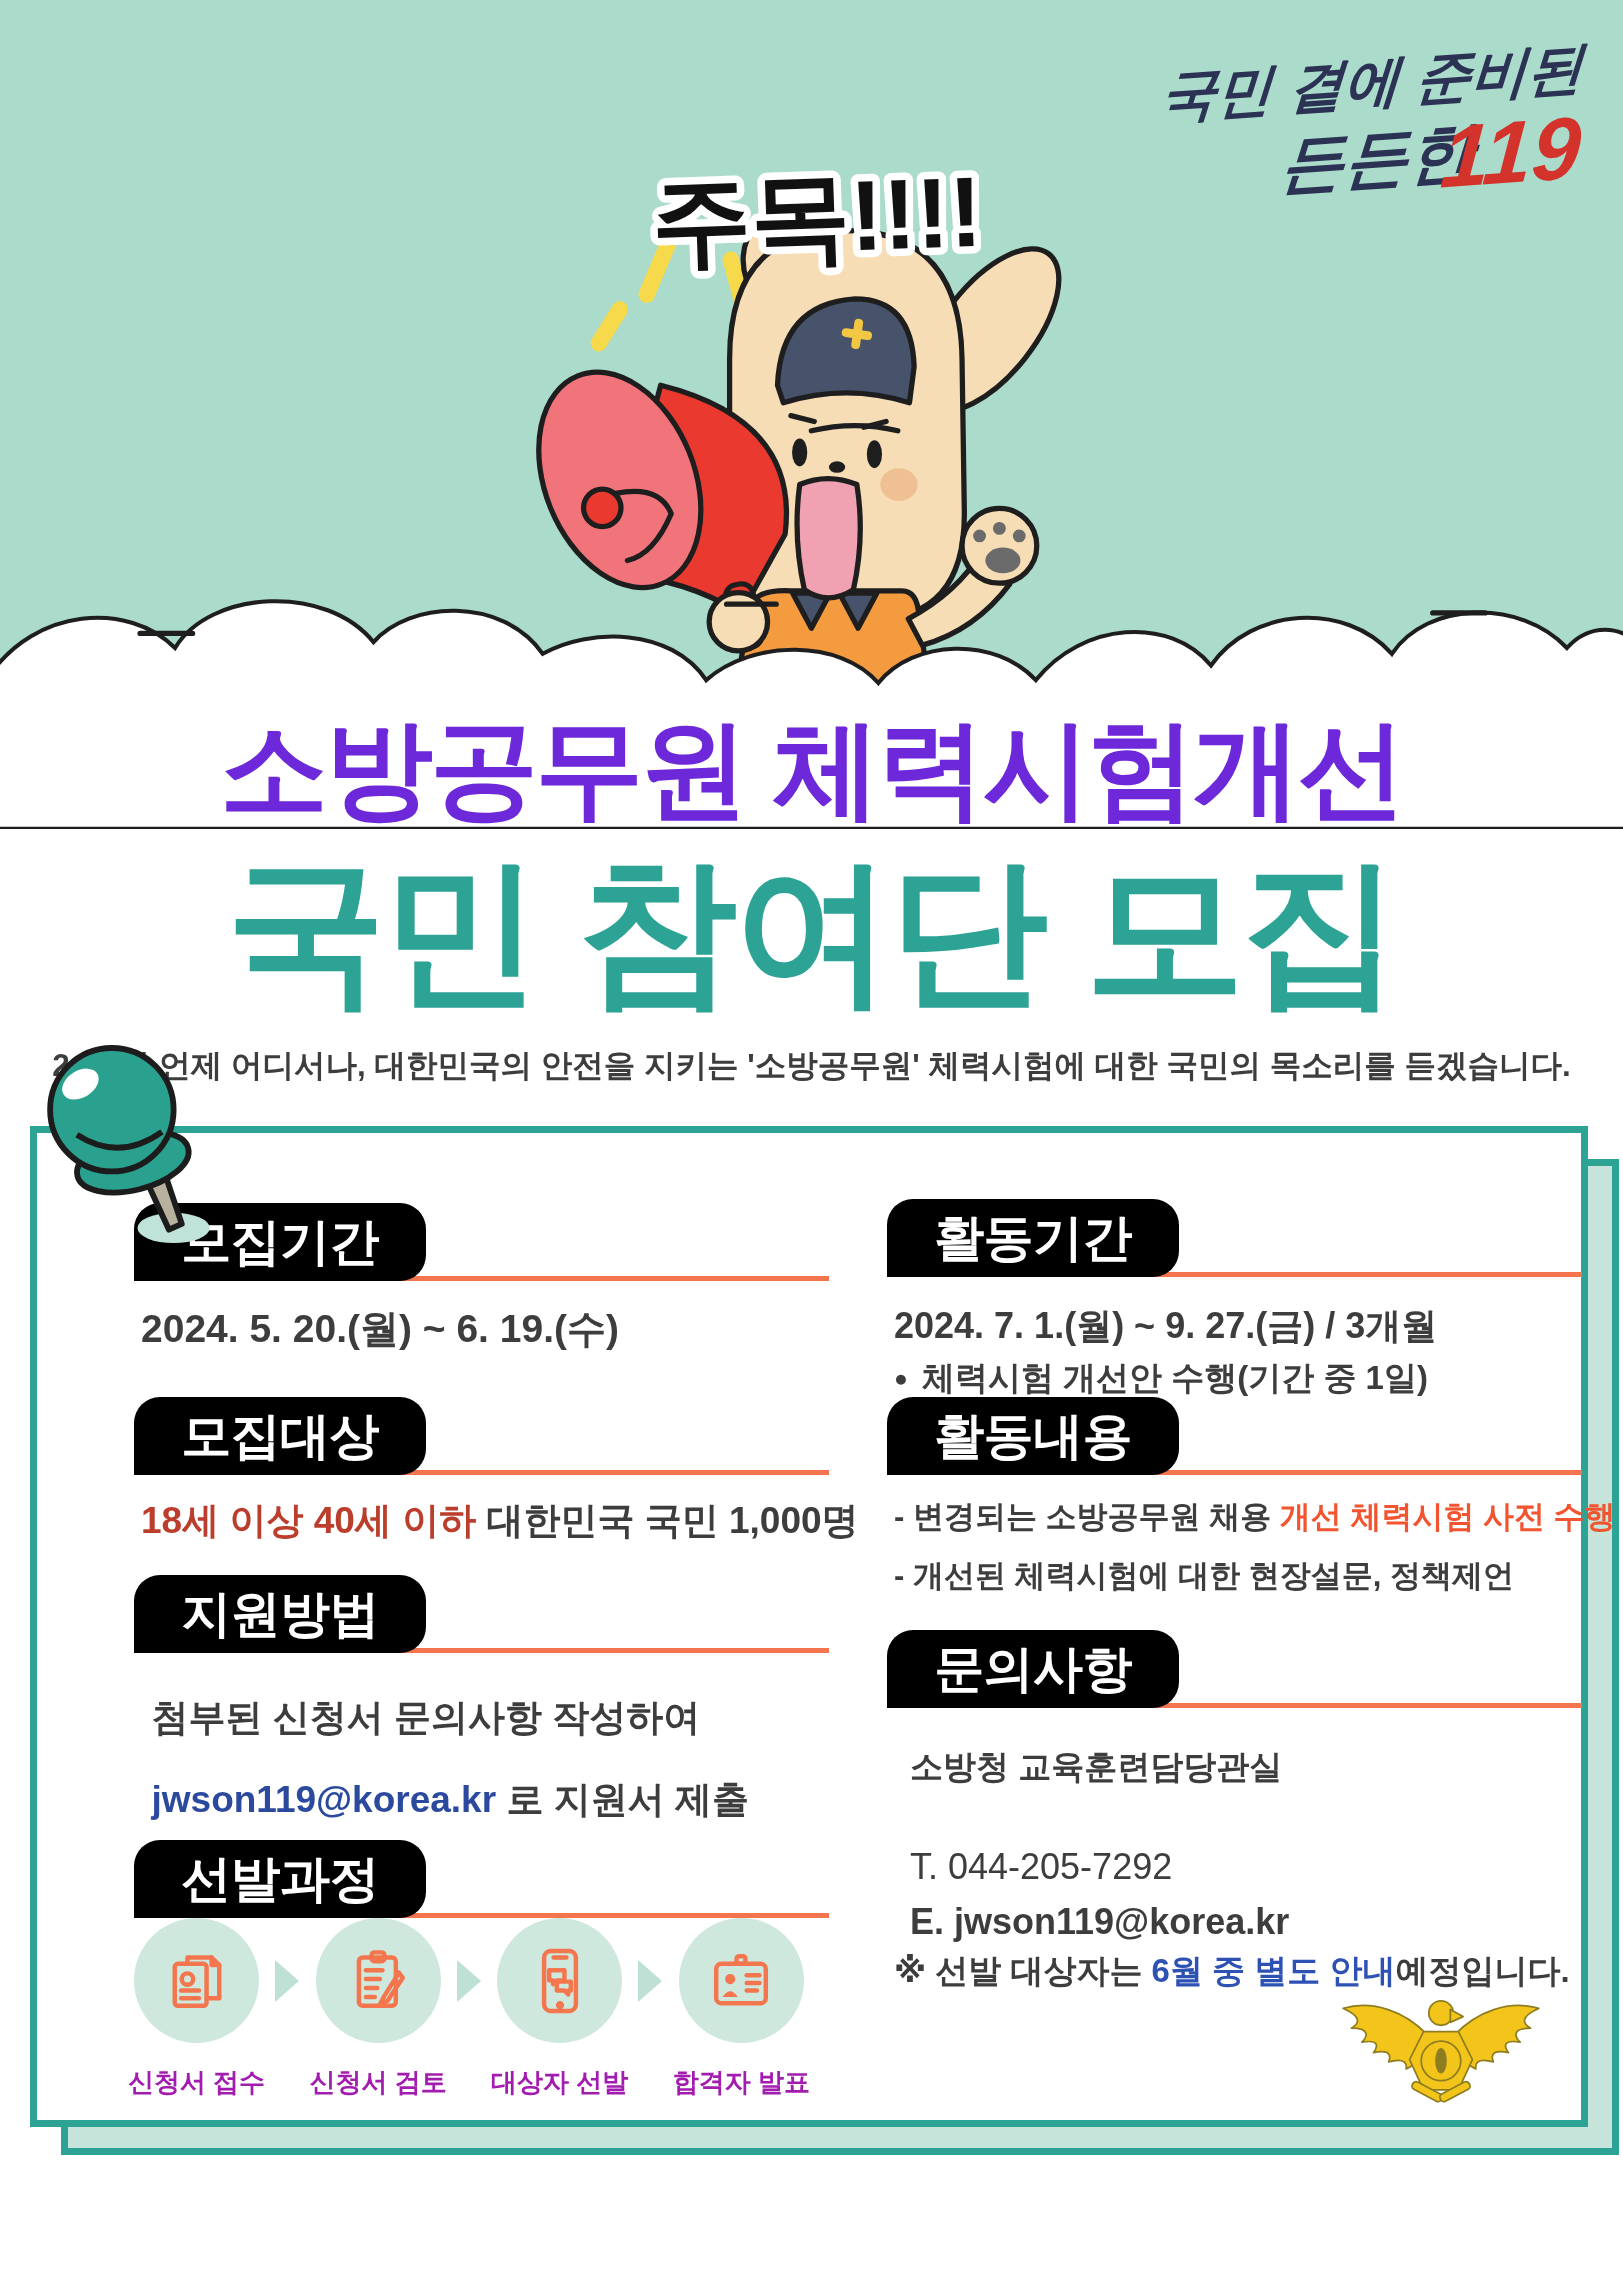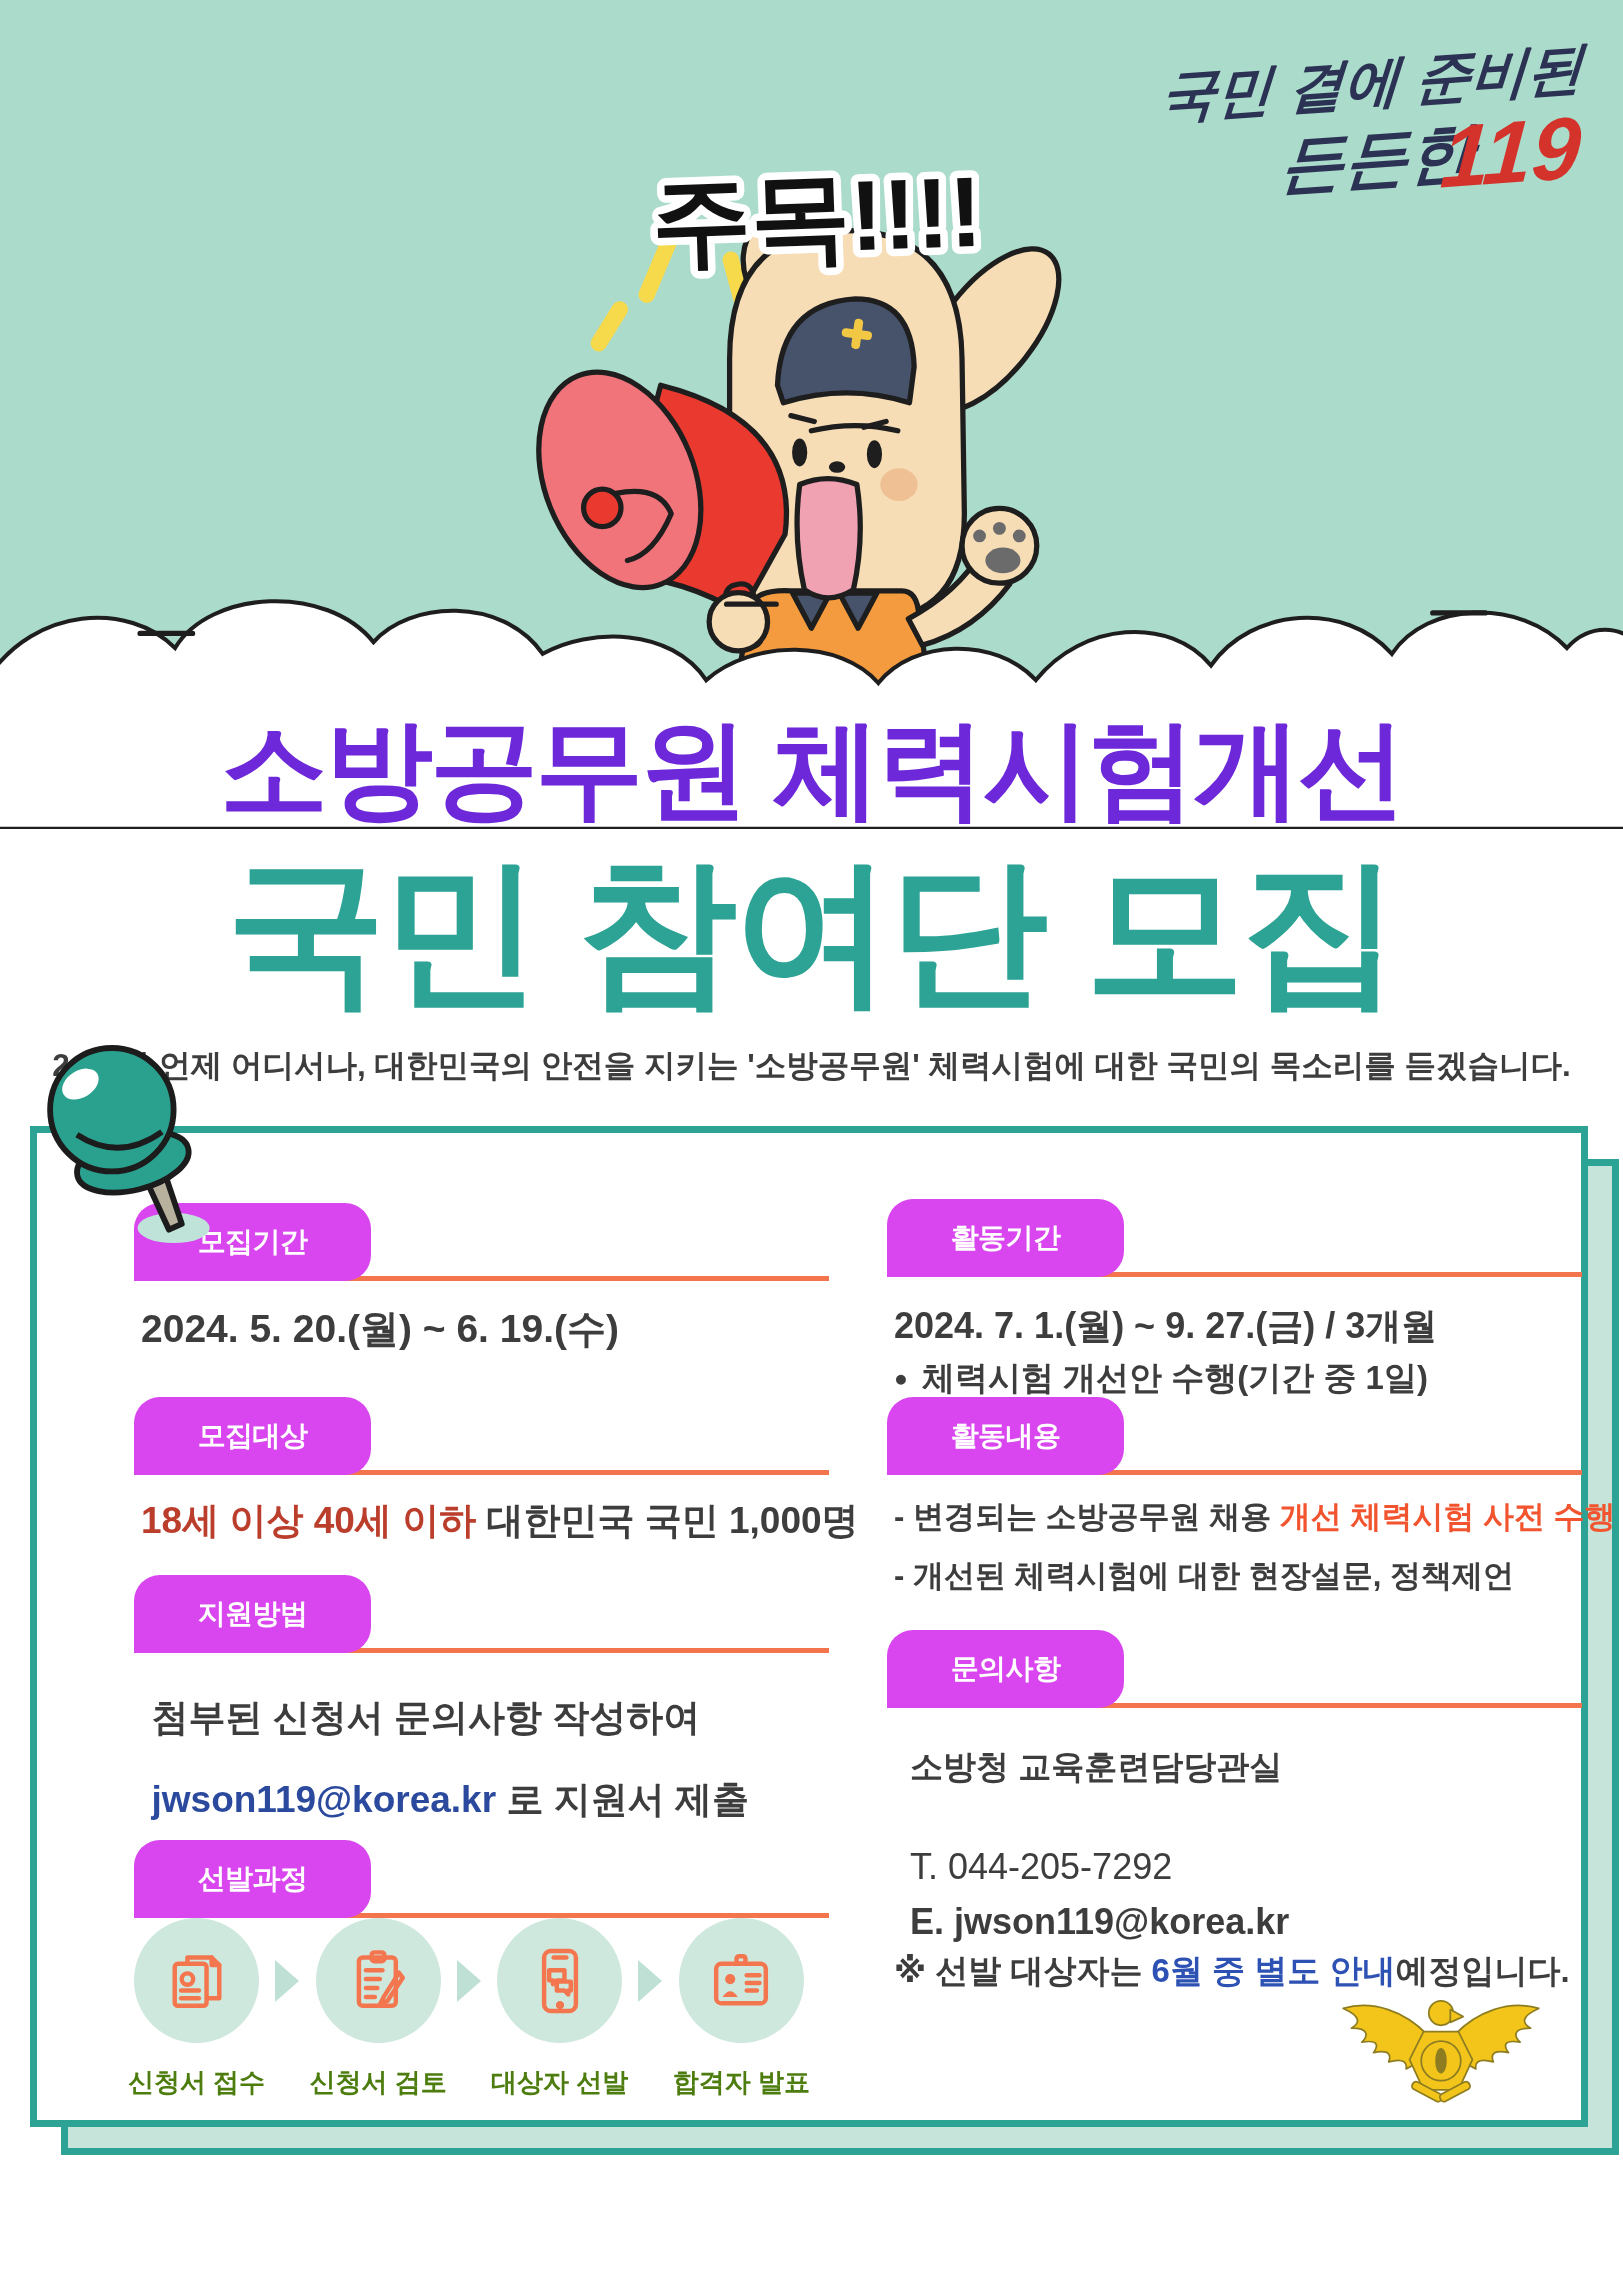--- a/index.html
+++ b/index.html
@@ -25,36 +25,36 @@
   .card{position:absolute;left:30px;top:1126px;width:1544px;height:987px;
       background:#ffffff;border:7px solid #2ca394;z-index:2;}
   .pin{position:absolute;left:23px;top:1027px;width:222px;height:233px;z-index:4;}
   
   .col{position:absolute;top:0;height:100%;}
   .col-left{left:97px;width:695px;}
   .col-right{left:850px;width:695px;}
   
   .sec-header{position:absolute;left:0;width:100%;height:78px;}
   .sec-line{position:absolute;left:0;right:0;bottom:0;height:5.3px;background:#f4744e;}
-  .badge{position:absolute;left:0;top:0;width:237px;height:78px;background:#d946ef;
-      border-radius:26px 26px 26px 0;color:#ffffff;font-size:28px;font-weight:800;
+  .badge{position:absolute;left:0;top:0;width:292px;height:78px;background:#000000;
+      border-radius:26px 26px 26px 0;color:#ffffff;font-size:50px;font-weight:800;
       display:flex;align-items:center;justify-content:center;letter-spacing:-0.6px;z-index:1;}
   .body-text{position:absolute;left:7px;font-size:39px;font-weight:700;color:#3d3d3d;white-space:nowrap;}
   .red{color:#bb3e2c;}
   .orange{color:#f1542e;}
   .blue{color:#2b4a9e;}
   .note-blue{color:#2e52b4;}
   .bullet-row{display:flex;align-items:center;gap:14px;}
   .dot{font-size:23px;color:#3d3d3d;}
   
   .steps{position:absolute;left:0;top:785px;width:100%;display:flex;align-items:flex-start;}
   .step{display:flex;flex-direction:column;align-items:center;width:125px;}
   .step-circle{width:125px;height:125px;border-radius:50%;background:#cfe8dd;
       display:flex;align-items:center;justify-content:center;}
-  .step-label{margin-top:22px;font-size:26px;font-weight:700;color:#4d7c0f;white-space:nowrap;}
+  .step-label{margin-top:22px;font-size:26px;font-weight:700;color:#a21caf;white-space:nowrap;}
   .step-arrow{width:0;height:0;border-top:21px solid transparent;border-bottom:21px solid transparent;
       border-left:24.5px solid #bfe0d4;margin:42px 16.3px 0 16.3px;}
   
   .emblem{position:absolute;right:35px;bottom:8.2px;width:210px;height:128px;}
 </style>
 </head>
 <body>
 
 <div id="poster">
 

